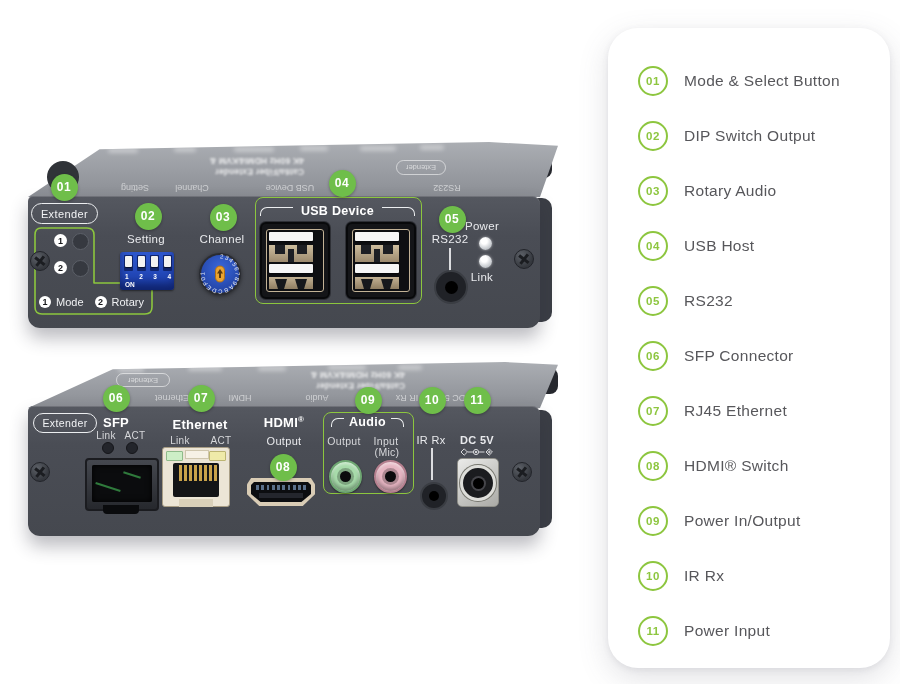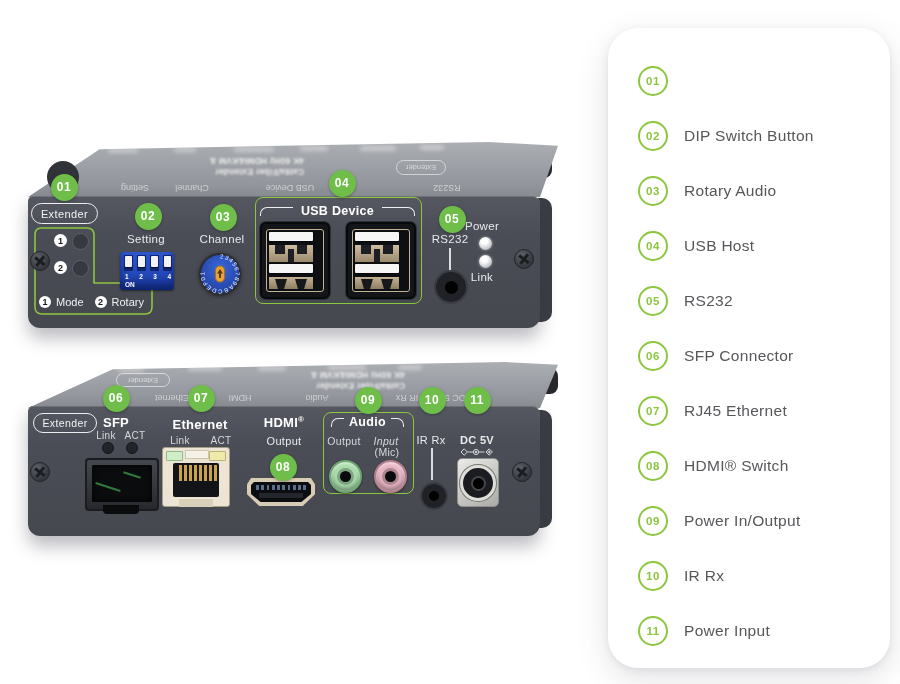--- a/index.html
+++ b/index.html
@@ -360,21 +360,21 @@
       <span class="tng"></span>
     </div>
 
     <div class="greenbox" style="left:295px;top:6px;width:89px;height:80px;"></div>
     <div style="position:absolute;left:295px;top:9px;width:89px;display:flex;align-items:center;justify-content:center;gap:5px;">
       <span class="bracket-l" style="width:12px;"></span>
       <span style="color:#fff;font-size:12.5px;font-weight:bold;letter-spacing:.3px;">Audio</span>
       <span class="bracket-r" style="width:12px;"></span>
     </div>
     <span class="lbl-sm" style="left:316px;top:29px;font-size:10.5px;">Output</span>
-    <span class="lbl-sm" style="left:358px;top:29px;font-size:10.5px;font-style:italic;">Input</span>
+    <span class="lbl-sm" style="left:358px;top:29px;font-size:10.5px;">Input</span>
     <span class="lbl-sm" style="left:359px;top:40px;font-size:10.5px;text-align:center;">(Mic)</span>
     <div class="audiojack" style="left:300.5px;top:53.5px;background:#a8dcab;border:2px solid #6fa773;">
       <span class="hole"></span>
       </div>
     <div class="audiojack" style="left:345.5px;top:53.5px;background:#e6b5c2;border:2px solid #b5808f;">
       <span class="hole"></span>
       </div>
 
     <span class="lbl" style="left:403px;top:28px;font-size:11px;">IR Rx</span>
     <span class="vline" style="left:403px;top:42px;height:32px;"></span>
@@ -415,24 +415,25 @@
   <div class="badge" style="left:102.5px;top:384.5px;">06</div>
   <div class="badge" style="left:187.5px;top:384.5px;">07</div>
   <div class="badge" style="left:269.5px;top:453.5px;">08</div>
   <div class="badge" style="left:354.5px;top:386.5px;">09</div>
   <div class="badge" style="left:418.5px;top:386.5px;">10</div>
   <div class="badge" style="left:463.5px;top:386.5px;">11</div>
 
   <div class="legend-card">
     <div class="lrow">
       <span class="lnum">01</span>
+      <span class="llabel">Mode &amp; Select Button</span>
       </div>
     <div class="lrow">
       <span class="lnum">02</span>
-      <span class="llabel">DIP Switch Button</span>
+      <span class="llabel">DIP Switch Output</span>
       </div>
     <div class="lrow">
       <span class="lnum">03</span>
       <span class="llabel">Rotary Audio</span>
       </div>
     <div class="lrow">
       <span class="lnum">04</span>
       <span class="llabel">USB Host</span>
       </div>
     <div class="lrow">

